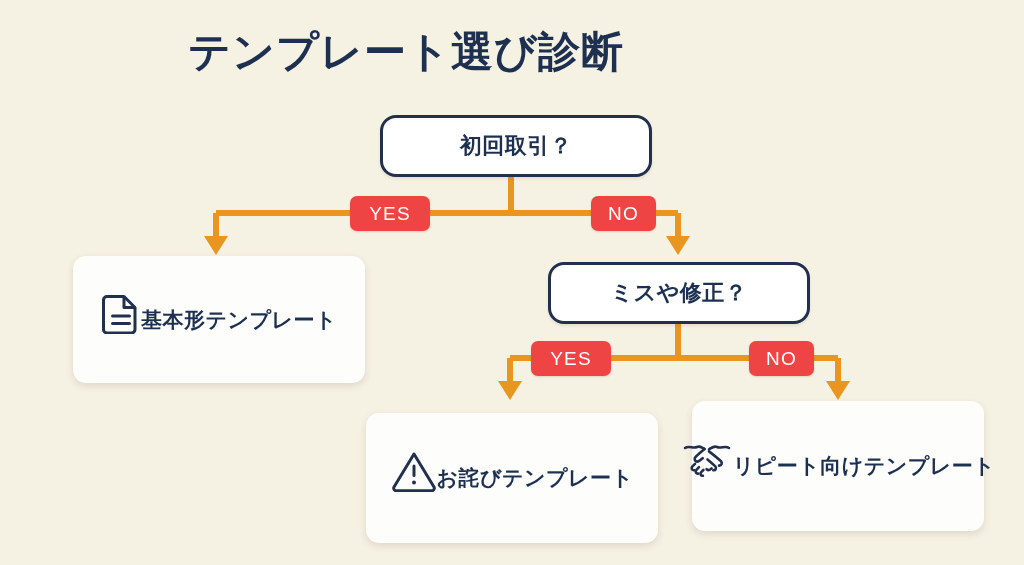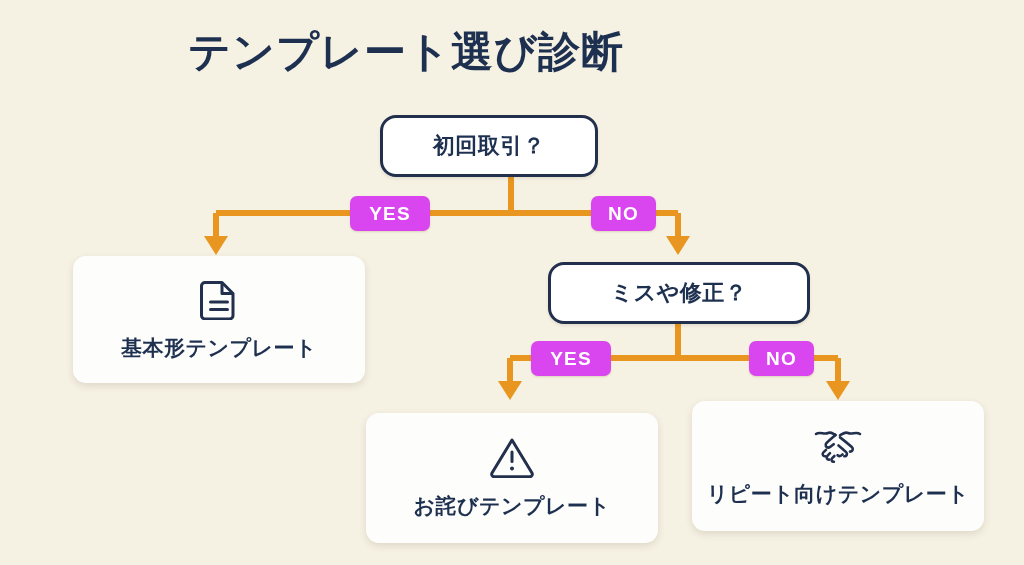--- a/index.html
+++ b/index.html
@@ -53,31 +53,31 @@
     color: #1e3050;
     font-weight: bold;
     box-sizing: border-box;
     box-shadow: 0 2px 3px rgba(80,70,40,0.10);
   }
   .decision .dtext {
     font-size: 22px;
     letter-spacing: 0.5px;
     white-space: nowrap;
   }
-  #decision-1 { left: 380px; top: 115px; width: 218px; height: 62px; }
+  #decision-1 { left: 380px; top: 115px; width: 272px; height: 62px; }
   #decision-2 { left: 548px; top: 262px; width: 262px; height: 62px; }
 
   
   .card {
     position: absolute;
     background: #fdfdfc;
     border-radius: 13px;
     box-shadow: 0 3px 7px rgba(110,96,60,0.16);
     display: flex;
-    flex-direction: column;
+    flex-direction: row;
     align-items: center;
     justify-content: center;
     box-sizing: border-box;
   }
   .card .card-icon {
     display: block;
     line-height: 0;
     margin-bottom: 14px;
   }
   .card .card-label {
@@ -87,25 +87,25 @@
     letter-spacing: 0.5px;
     white-space: nowrap;
   }
   #card-basic   { left: 73px;  top: 256px; width: 292px; height: 127px; }
   #card-apology { left: 366px; top: 401px; width: 292px; height: 130px; margin-top: 12px; }
   #card-repeat  { left: 692px; top: 401px; width: 292px; height: 130px; }
 
   
   .badge {
     position: absolute;
-    background: #d946ef;
+    background: #ef4444;
     border-radius: 7px;
     color: #ffffff;
     font-size: 19px;
-    font-weight: bold;
+    font-weight: normal;
     letter-spacing: 1.2px;
     display: flex;
     align-items: center;
     justify-content: center;
     box-sizing: border-box;
     box-shadow: 0 1px 2px rgba(120,80,10,0.18);
   }
   #badge-yes-1 { left: 350px; top: 196px; width: 80px;  height: 35px; }
   #badge-no-1  { left: 591px; top: 196px; width: 65px;  height: 35px; }
   #badge-yes-2 { left: 531px; top: 341px; width: 80px;  height: 35px; }

